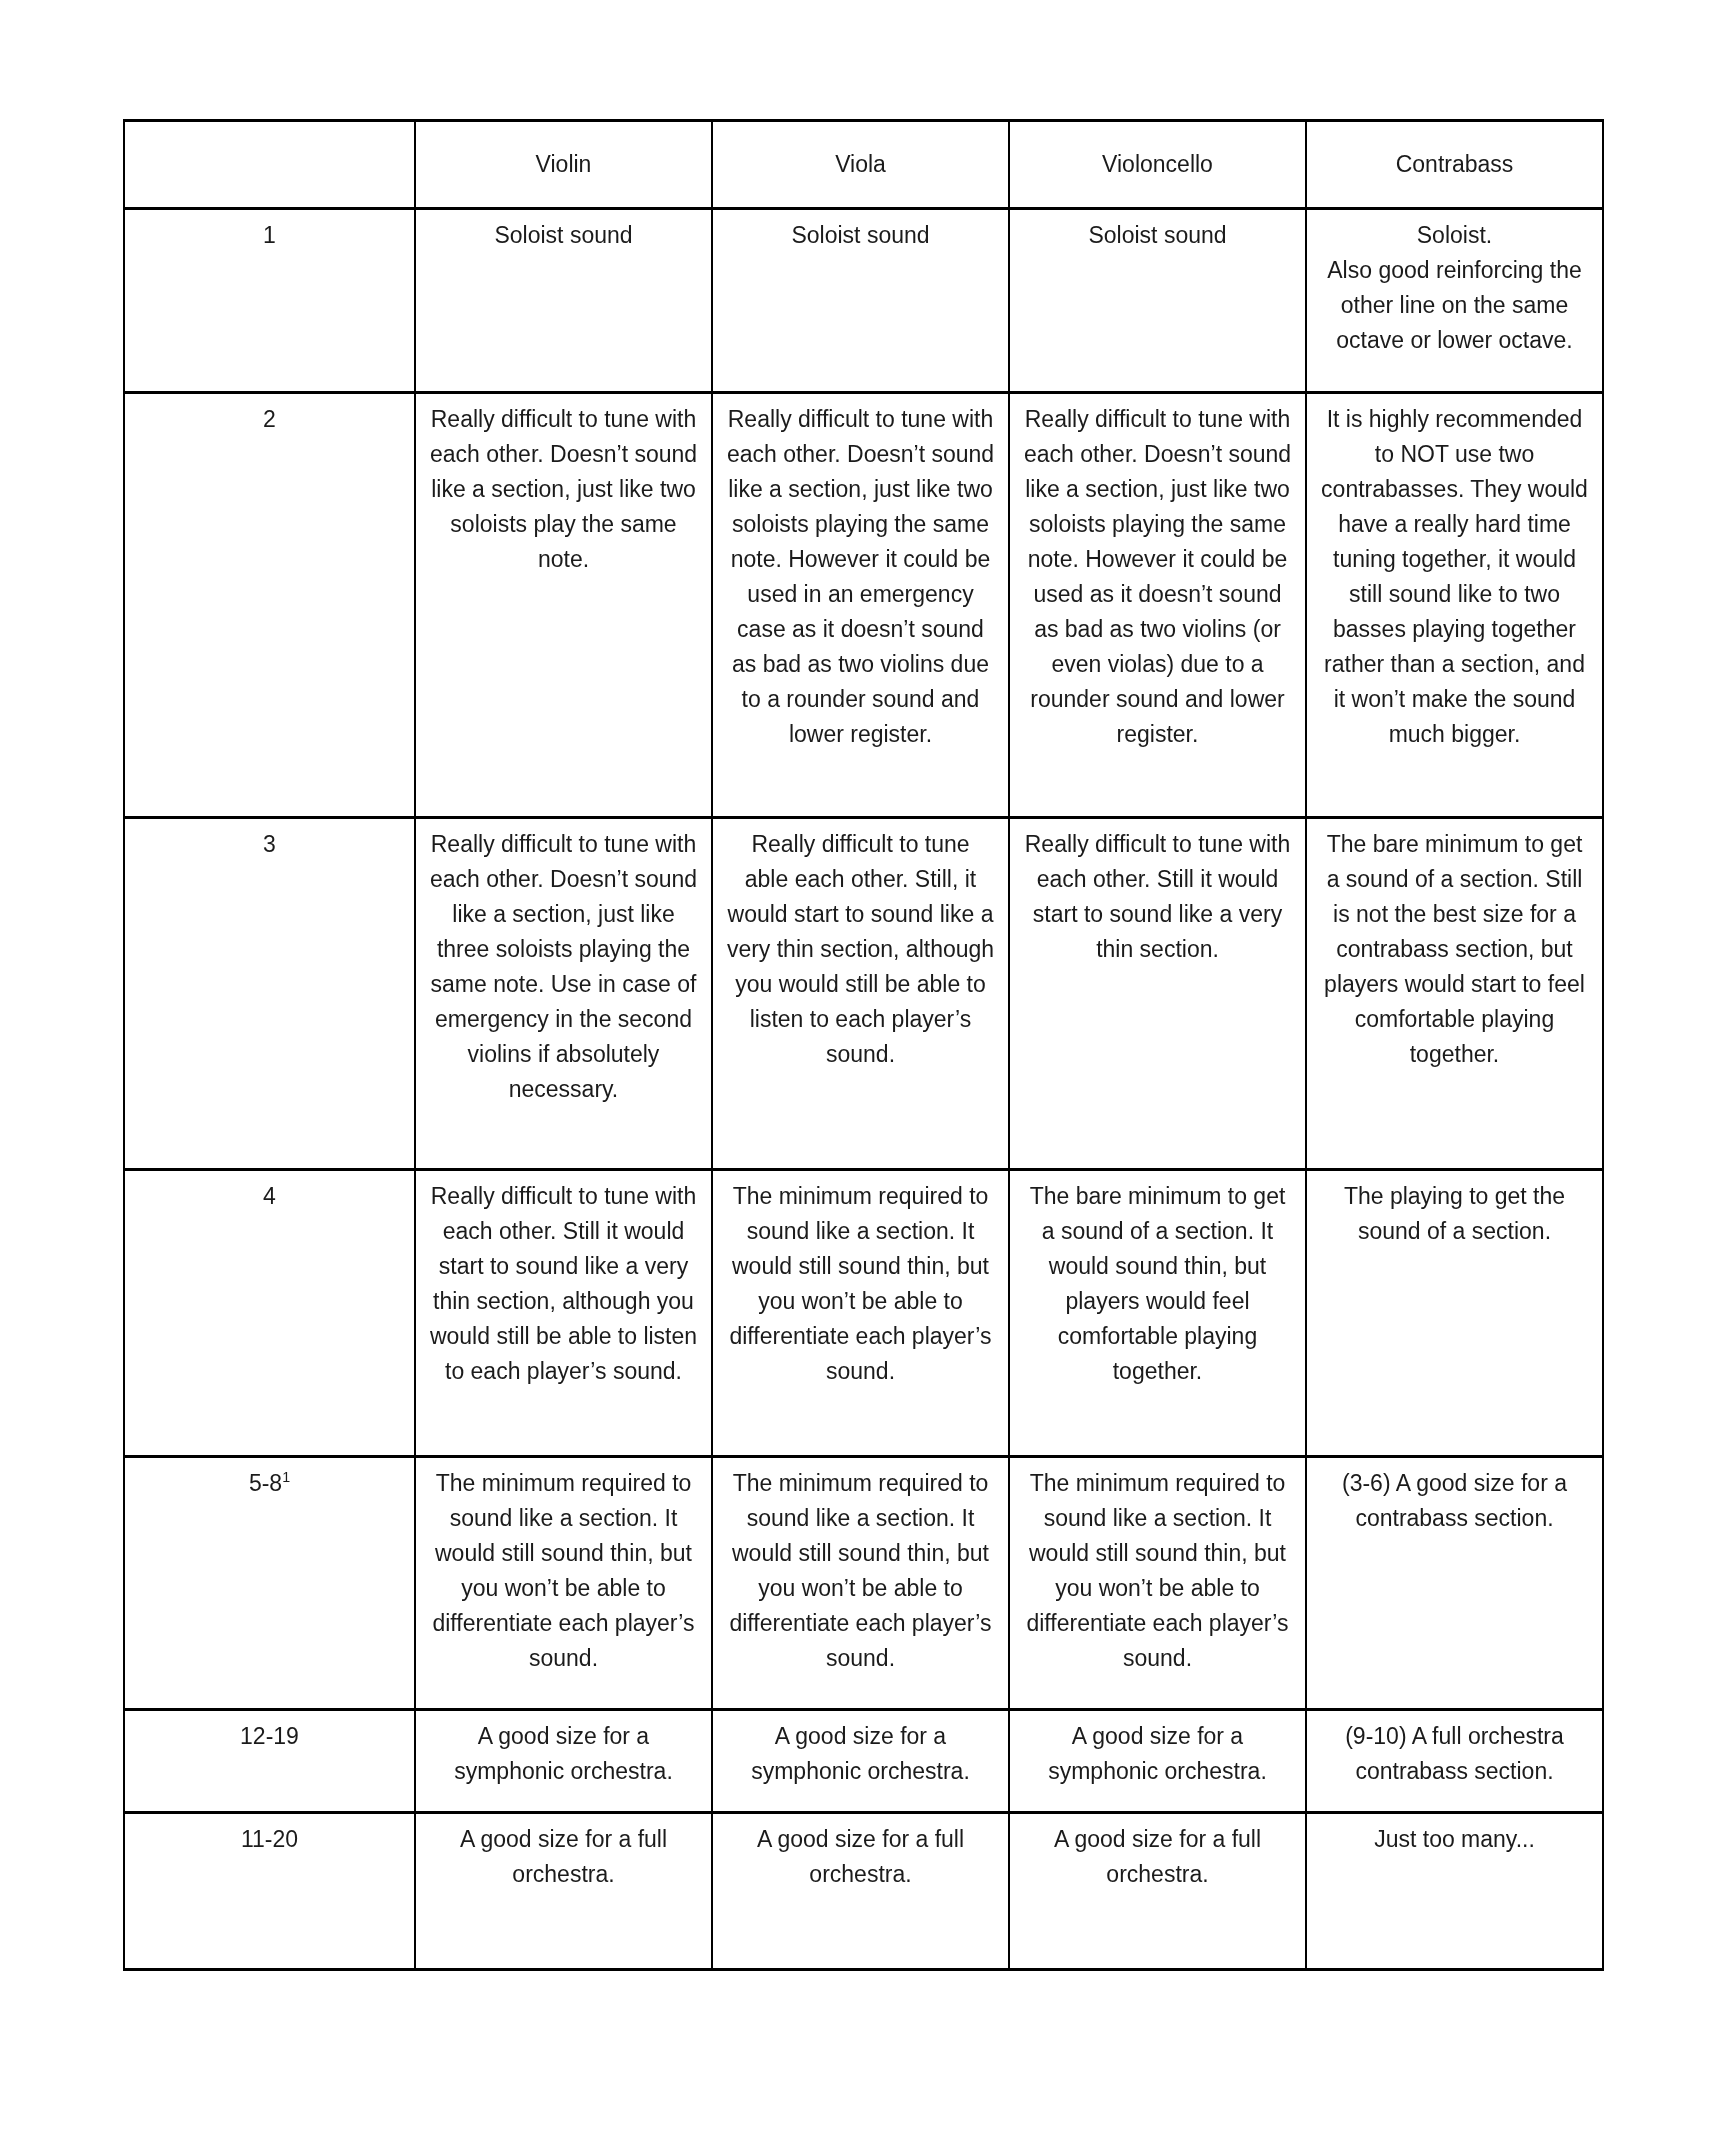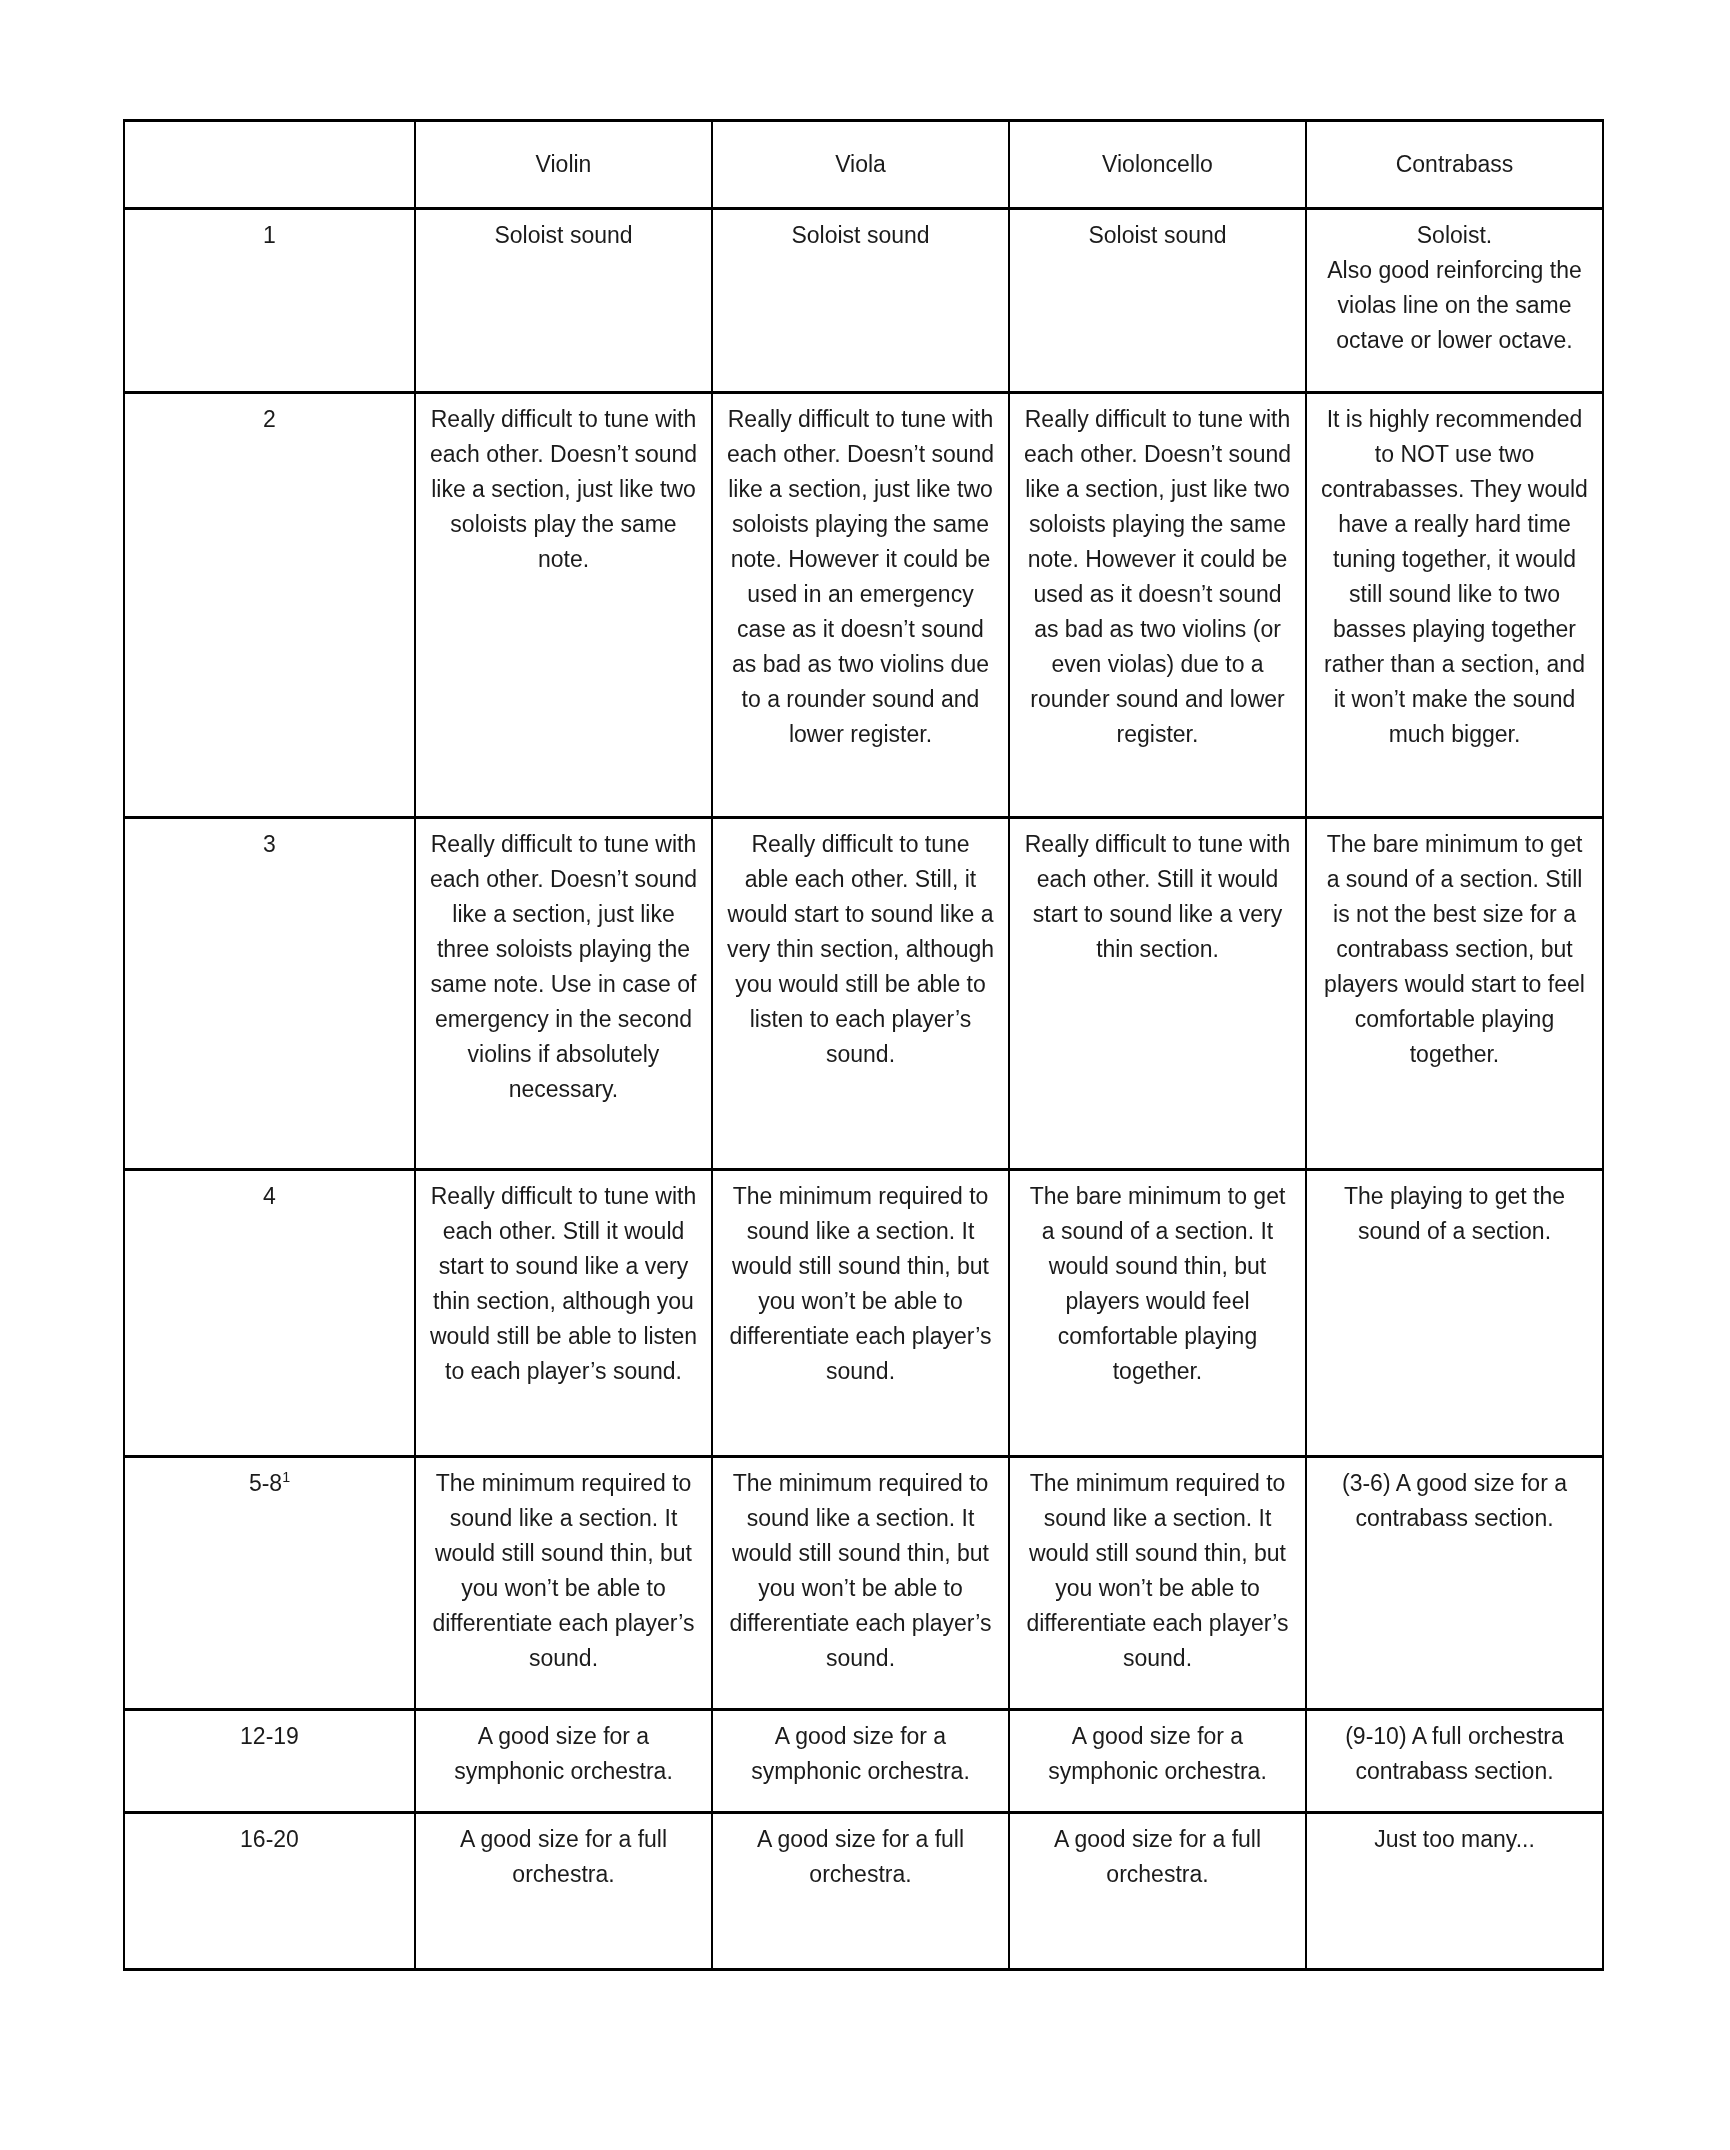--- a/index.html
+++ b/index.html
@@ -63,21 +63,21 @@
         <th>Contrabass</th>
       </tr>
     </thead>
     <tbody>
       <tr style="height:184px">
         <td class="label-cell"><span>1</span><sup class="foot"></sup></td>
         <td>Soloist sound</td>
         <td>Soloist sound</td>
         <td>Soloist sound</td>
         <td>Soloist.
-Also good reinforcing the violas line on the same octave or lower octave.</td>
+Also good reinforcing the other line on the same octave or lower octave.</td>
       </tr>
       <tr style="height:425px">
         <td class="label-cell"><span>2</span><sup class="foot"></sup></td>
         <td>Really difficult to tune with each other. Doesn’t sound like a section, just like two soloists play the same note.</td>
         <td>Really difficult to tune with each other. Doesn’t sound like a section, just like two soloists playing the same note. However it could be used in an emergency case as it doesn’t sound as bad as two violins due to a rounder sound and lower register.</td>
         <td>Really difficult to tune with each other. Doesn’t sound like a section, just like two soloists playing the same note. However it could be used as it doesn’t sound as bad as two violins (or even violas) due to a rounder sound and lower register.</td>
         <td>It is highly recommended to NOT use two contrabasses. They would have a really hard time tuning together, it would still sound like to two basses playing together rather than a section, and it won’t make the sound much bigger.</td>
       </tr>
       <tr style="height:352px">
         <td class="label-cell"><span>3</span><sup class="foot"></sup></td>
@@ -101,21 +101,21 @@
         <td>(3-6) A good size for a contrabass section.</td>
       </tr>
       <tr style="height:103px">
         <td class="label-cell"><span>12-19</span><sup class="foot"></sup></td>
         <td>A good size for a symphonic orchestra.</td>
         <td>A good size for a symphonic orchestra.</td>
         <td>A good size for a symphonic orchestra.</td>
         <td>(9-10) A full orchestra contrabass section.</td>
       </tr>
       <tr style="height:157px">
-        <td class="label-cell"><span>16-20</span><sup class="foot"></sup></td>
+        <td class="label-cell"><span>11-20</span><sup class="foot"></sup></td>
         <td>A good size for a full orchestra.</td>
         <td>A good size for a full orchestra.</td>
         <td>A good size for a full orchestra.</td>
         <td>Just too many...</td>
       </tr>
     </tbody>
   </table>
 </div>
 
 

